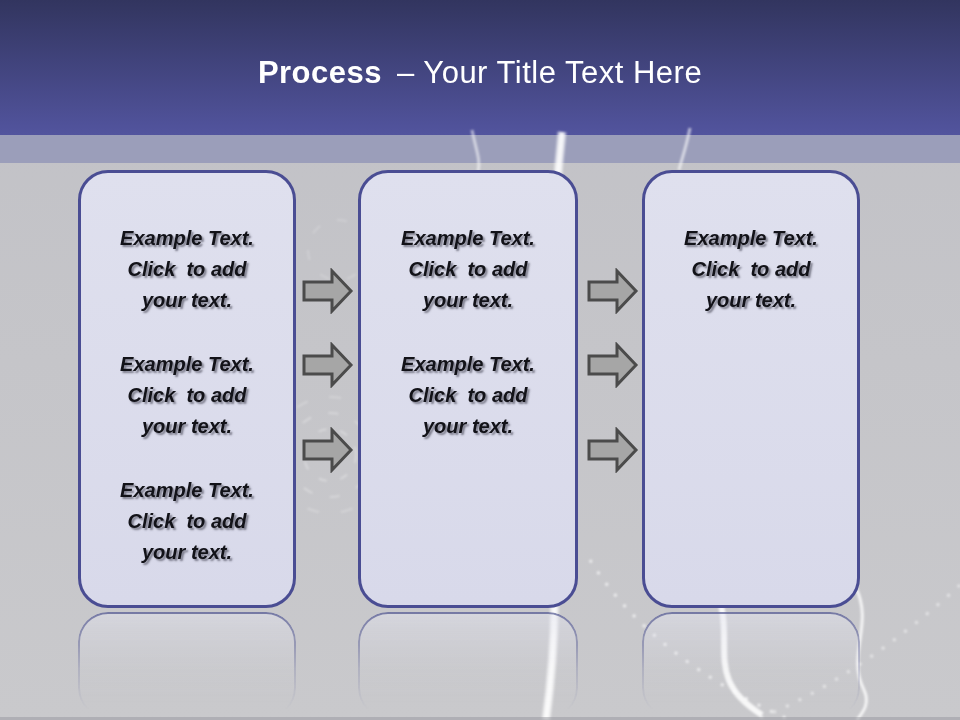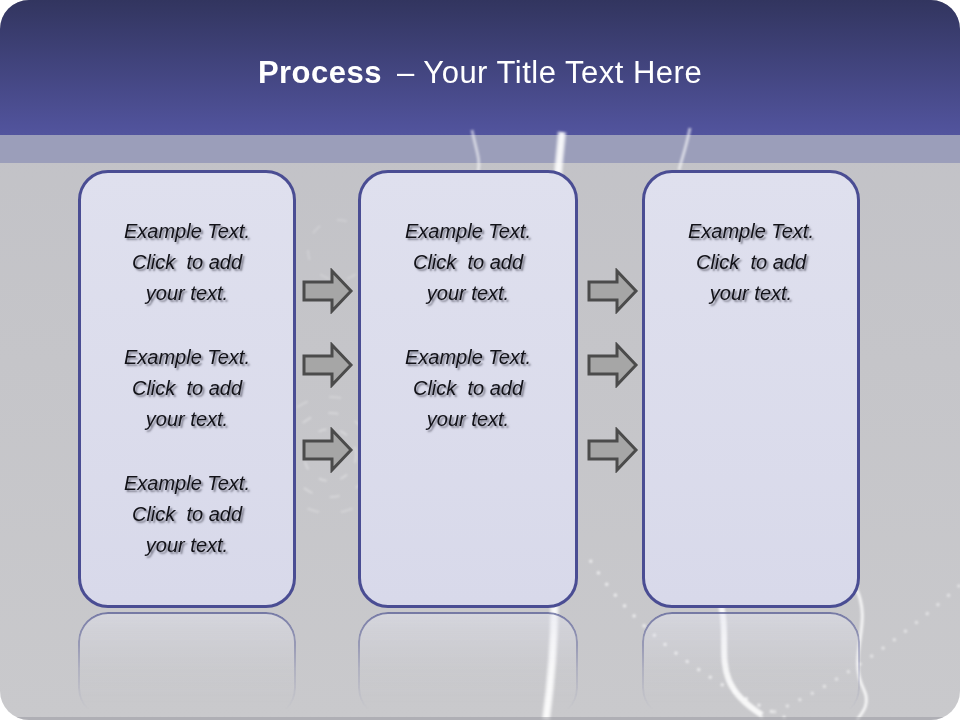--- a/index.html
+++ b/index.html
@@ -1,17 +1,17 @@
 <!DOCTYPE html>
 <html><head>
 <meta charset="utf-8">
 <style>
   html,body{margin:0;padding:0;}
   body{width:960px;height:720px;overflow:hidden;font-family:"Liberation Sans",sans-serif;}
-  .slide{position:relative;width:960px;height:720px;background:linear-gradient(#c1c1c6,#c9c9cc);overflow:hidden;border-radius:29px;}
+  .slide{position:relative;width:960px;height:720px;background:linear-gradient(#c1c1c6,#c9c9cc);overflow:hidden;}
 
   
   .header{position:absolute;left:0;top:0;width:960px;height:135px;
           background:linear-gradient(#32355f,#52549e);
           display:flex;align-items:center;justify-content:center;}
   .title{color:#ffffff;font-size:31px;letter-spacing:.5px;padding-top:10px;white-space:pre;}
   .title-bold{font-weight:bold;}
   .title-rest{font-weight:normal;margin-left:15px;}
   .sub-band{position:absolute;left:0;top:135px;width:960px;height:28px;background:#9b9eba;}
 
@@ -19,21 +19,21 @@
   .decor{position:absolute;left:0;top:0;width:960px;height:720px;z-index:1;pointer-events:none;}
 
   
   .pbox{position:absolute;top:170px;height:438px;box-sizing:border-box;z-index:2;
         background:linear-gradient(#dfe0ee,#d8d9ea);
         border:3px solid #4a4d93;border-radius:30px;
         padding-top:42px;text-align:center;}
   .b1{left:78px;width:218px;}
   .b2{left:358px;width:220px;}
   .b3{left:642px;width:218px;}
-  .para{margin:1px 0 33px 0;}
+  .para{margin:8px 0 33px 0;font-weight:bold;}
   .tline{font-style:italic;font-size:20px;line-height:31px;color:#121218;white-space:pre;
          text-shadow:2px 2px 2px rgba(45,45,60,0.55);}
 
   
   .arrow{position:absolute;width:52px;height:46px;z-index:2;}
   .g1{left:302px;} .g2{left:587px;}
   .r1{top:268px;} .r2{top:342px;} .r3{top:427px;}
 
   
   .reflection{position:absolute;top:612px;height:106px;box-sizing:border-box;z-index:1;

